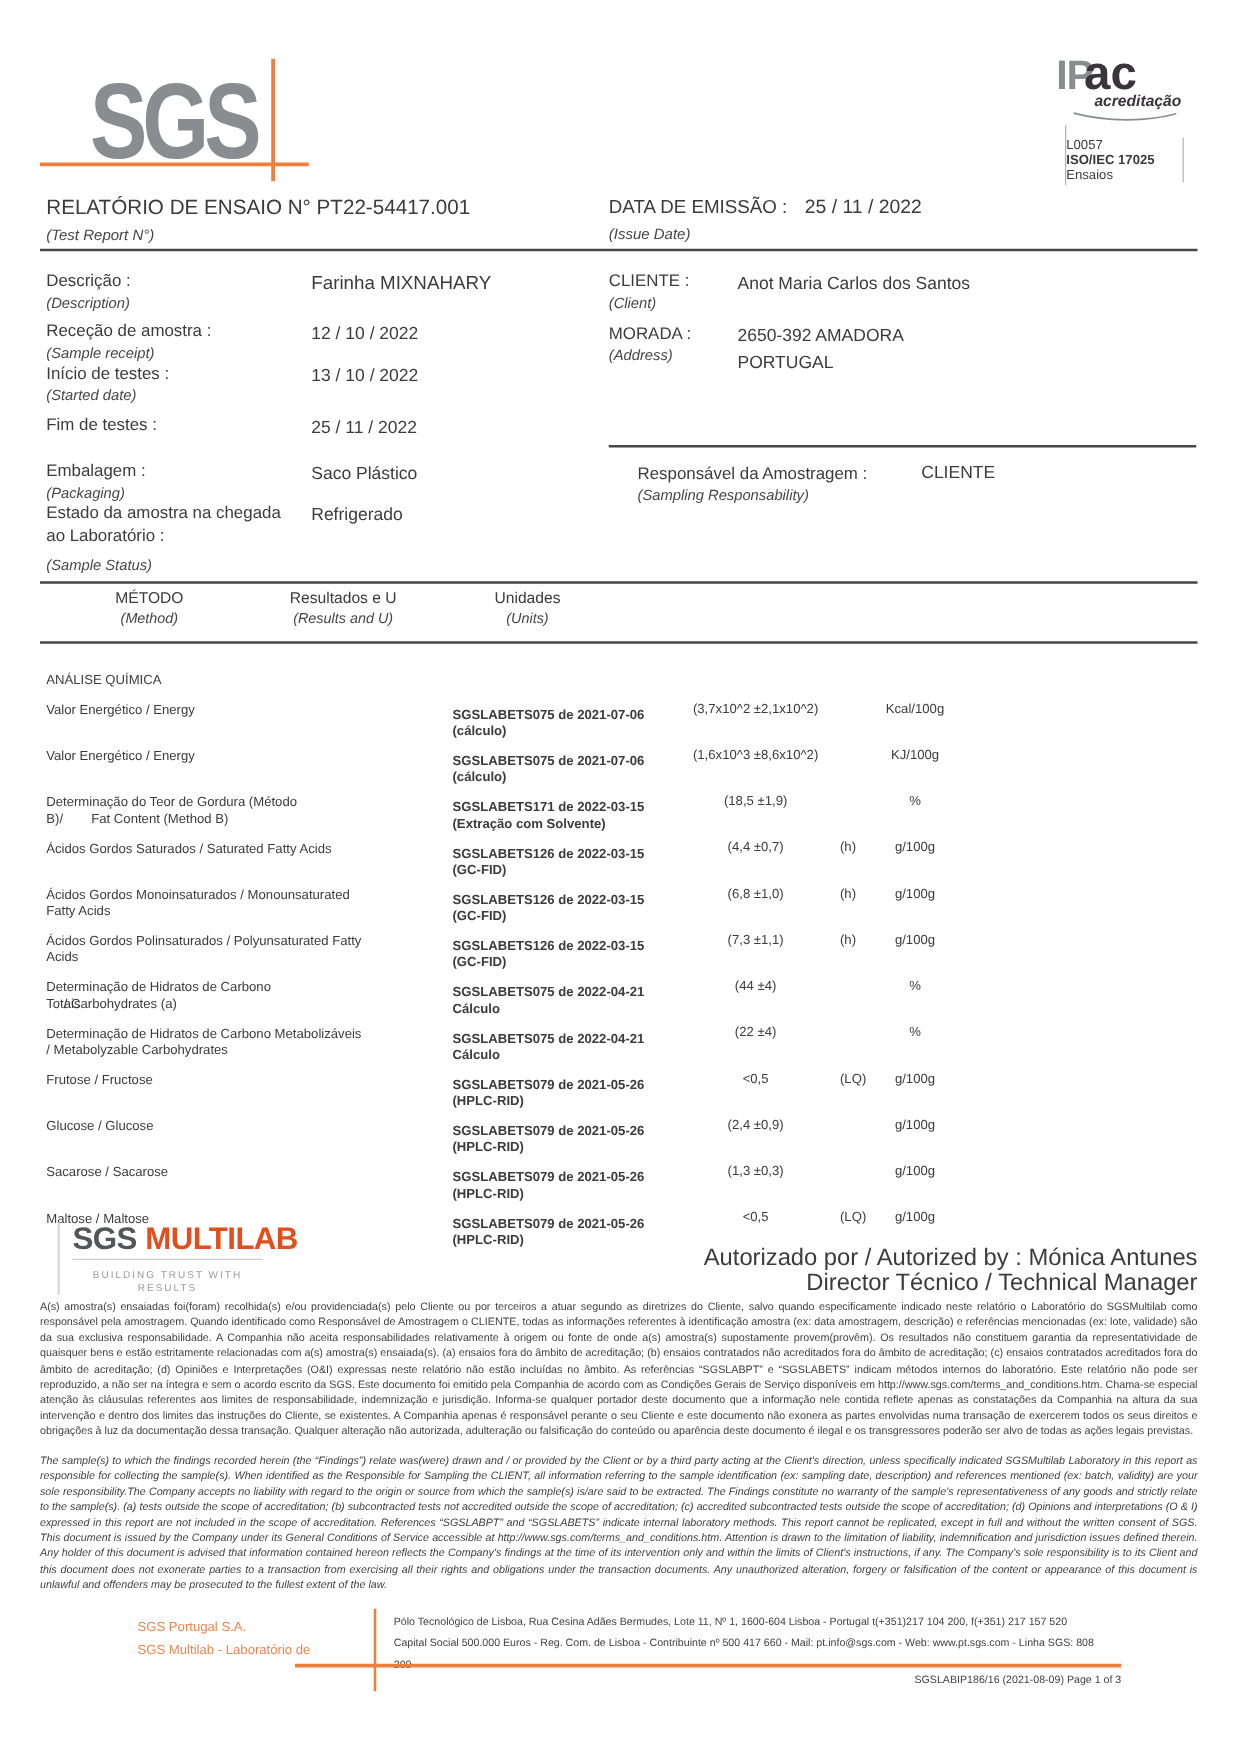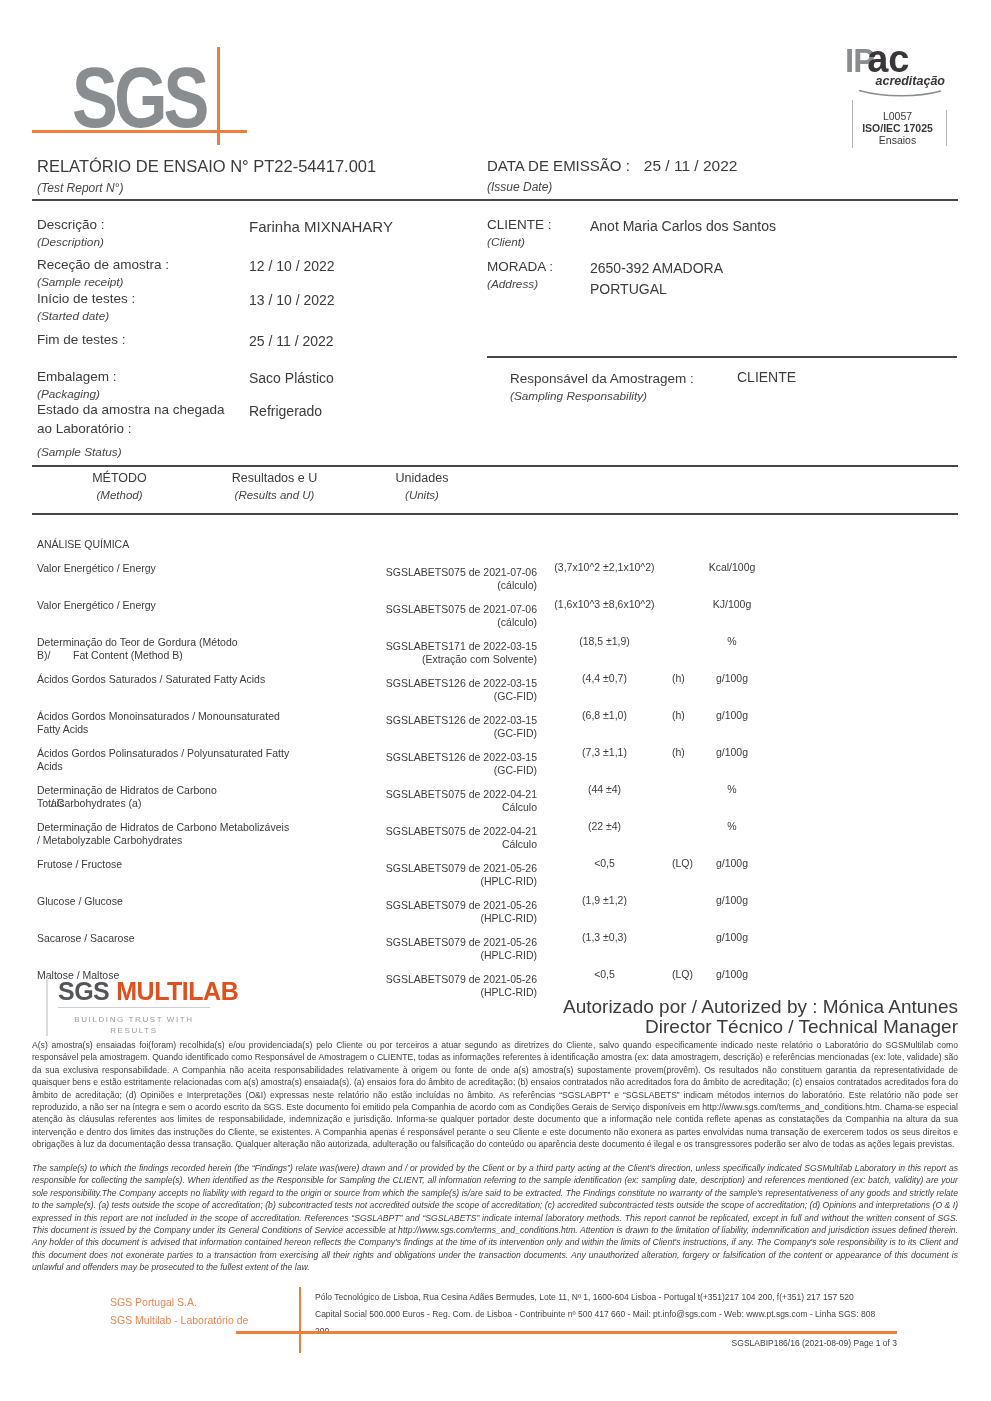--- a/index.html
+++ b/index.html
@@ -15,21 +15,21 @@
 
   
   .ipac{position:absolute;left:845px;top:40px;width:102px;}
   .ipac-word{white-space:nowrap;line-height:1;}
   .ipac-ip{font-size:33px;font-weight:bold;color:#8a8d8f;letter-spacing:-1px;}
   .ipac-ac{font-size:38px;font-weight:bold;color:#39353a;margin-left:-7px;}
   .ipac-sub{font-size:12.5px;font-weight:bold;font-style:italic;color:#39353a;
             text-align:right;margin-top:-4px;padding-right:2px;}
   .ipac-curve{display:block;margin:1px 0 0 12px;}
   .ipac-box{border-left:1px solid #b5b5b5;margin-top:3px;margin-left:7px;padding:10px 0 2px 0;}
-  .ipac-box-inner{border-right:1px solid #b5b5b5;text-align:center;padding-right:4px;
+  .ipac-box-inner{border-right:1px solid #b5b5b5;text-align:left;padding-right:4px;
                   font-size:10.5px;line-height:12px;color:#3a3a3a;}
   .ipac-bold{font-weight:bold;}
 
   
   .title-left{position:absolute;left:37px;top:157px;}
   .title-main{font-size:16.5px;}
   .title-sub{font-size:12px;font-style:italic;margin-top:5px;color:#454545;}
   .title-right{position:absolute;left:487px;top:157px;}
   .title-right-line{display:flex;align-items:baseline;}
   .issue-label{font-size:15px;}
@@ -56,21 +56,21 @@
   .w-result{width:135px;}
   .w-flag{width:30px;}
   .w-unit{width:60px;}
   .section-label{position:absolute;left:37px;top:538px;font-size:10.5px;}
   .rows{position:absolute;left:32px;top:561px;width:926px;}
   .trow{display:flex;align-items:flex-start;margin-bottom:7px;min-height:25px;
         font-size:10.5px;line-height:12.5px;}
   .c-param{width:325px;flex:none;padding-left:5px;padding-top:1px;}
   .pline{position:relative;}
   .pline .overlay{position:absolute;top:0;white-space:nowrap;}
-  .c-method{width:175px;flex:none;text-align:right;padding-top:5px;}
+  .c-method{width:175px;flex:none;text-align:left;padding-top:5px;font-weight:bold;}
   .c-result{width:135px;flex:none;text-align:center;padding-top:0;}
   .c-flag{width:30px;flex:none;padding-top:0;}
   .c-unit{width:60px;flex:none;text-align:center;padding-top:0;}
 
   
   .multilab{position:absolute;left:46px;top:978px;border-left:2px solid #dcdcdc;padding-left:10px;}
   .ml-word{font-size:25px;font-weight:bold;letter-spacing:-.5px;line-height:26px;white-space:nowrap;}
   .ml-sgs{color:#55565a;}
   .ml-name{color:#e0501e;margin-left:7px;}
   .ml-rule{width:152px;border-bottom:1.5px solid #cfcfcf;margin-top:3px;}
@@ -354,21 +354,21 @@
     </div>
 
     <div class="trow">
       <div class="c-param">
           <div class="pline"><span>Glucose / Glucose</span></div>
         </div>
       <div class="c-method">
           <div>SGSLABETS079 de 2021-05-26</div>
           <div>(HPLC-RID)</div>
         </div>
-      <div class="c-result">(1,9 ±1,2)</div>
+      <div class="c-result">(2,4 ±0,9)</div>
       <div class="c-flag"></div>
       <div class="c-unit">g/100g</div>
     </div>
 
     <div class="trow">
       <div class="c-param">
           <div class="pline"><span>Sacarose / Sacarose</span></div>
         </div>
       <div class="c-method">
           <div>SGSLABETS079 de 2021-05-26</div>

